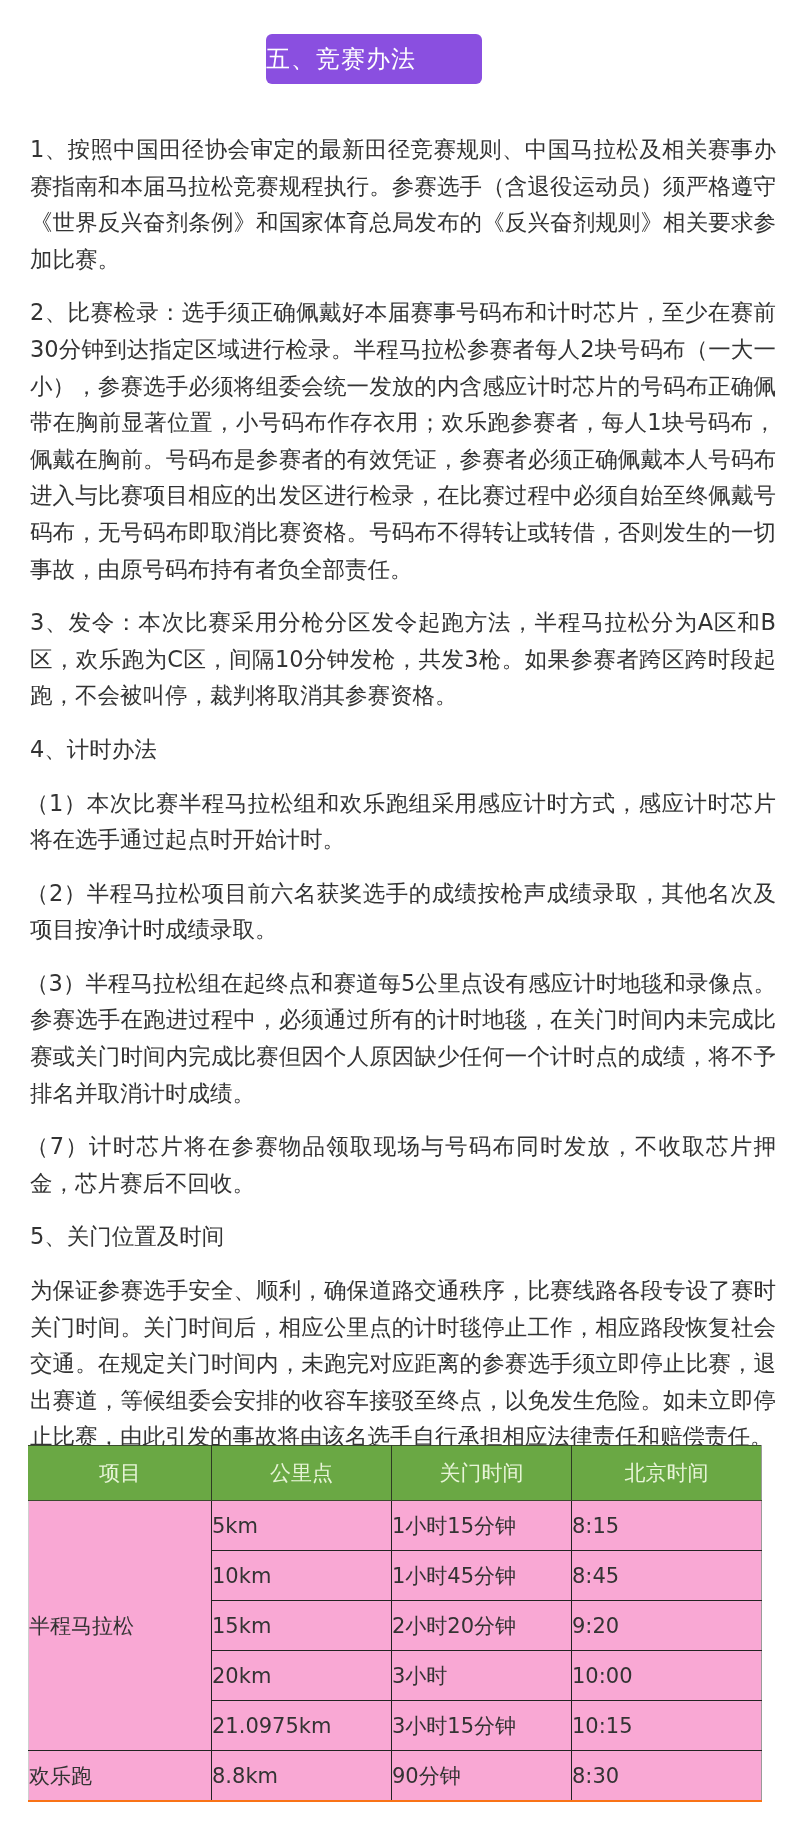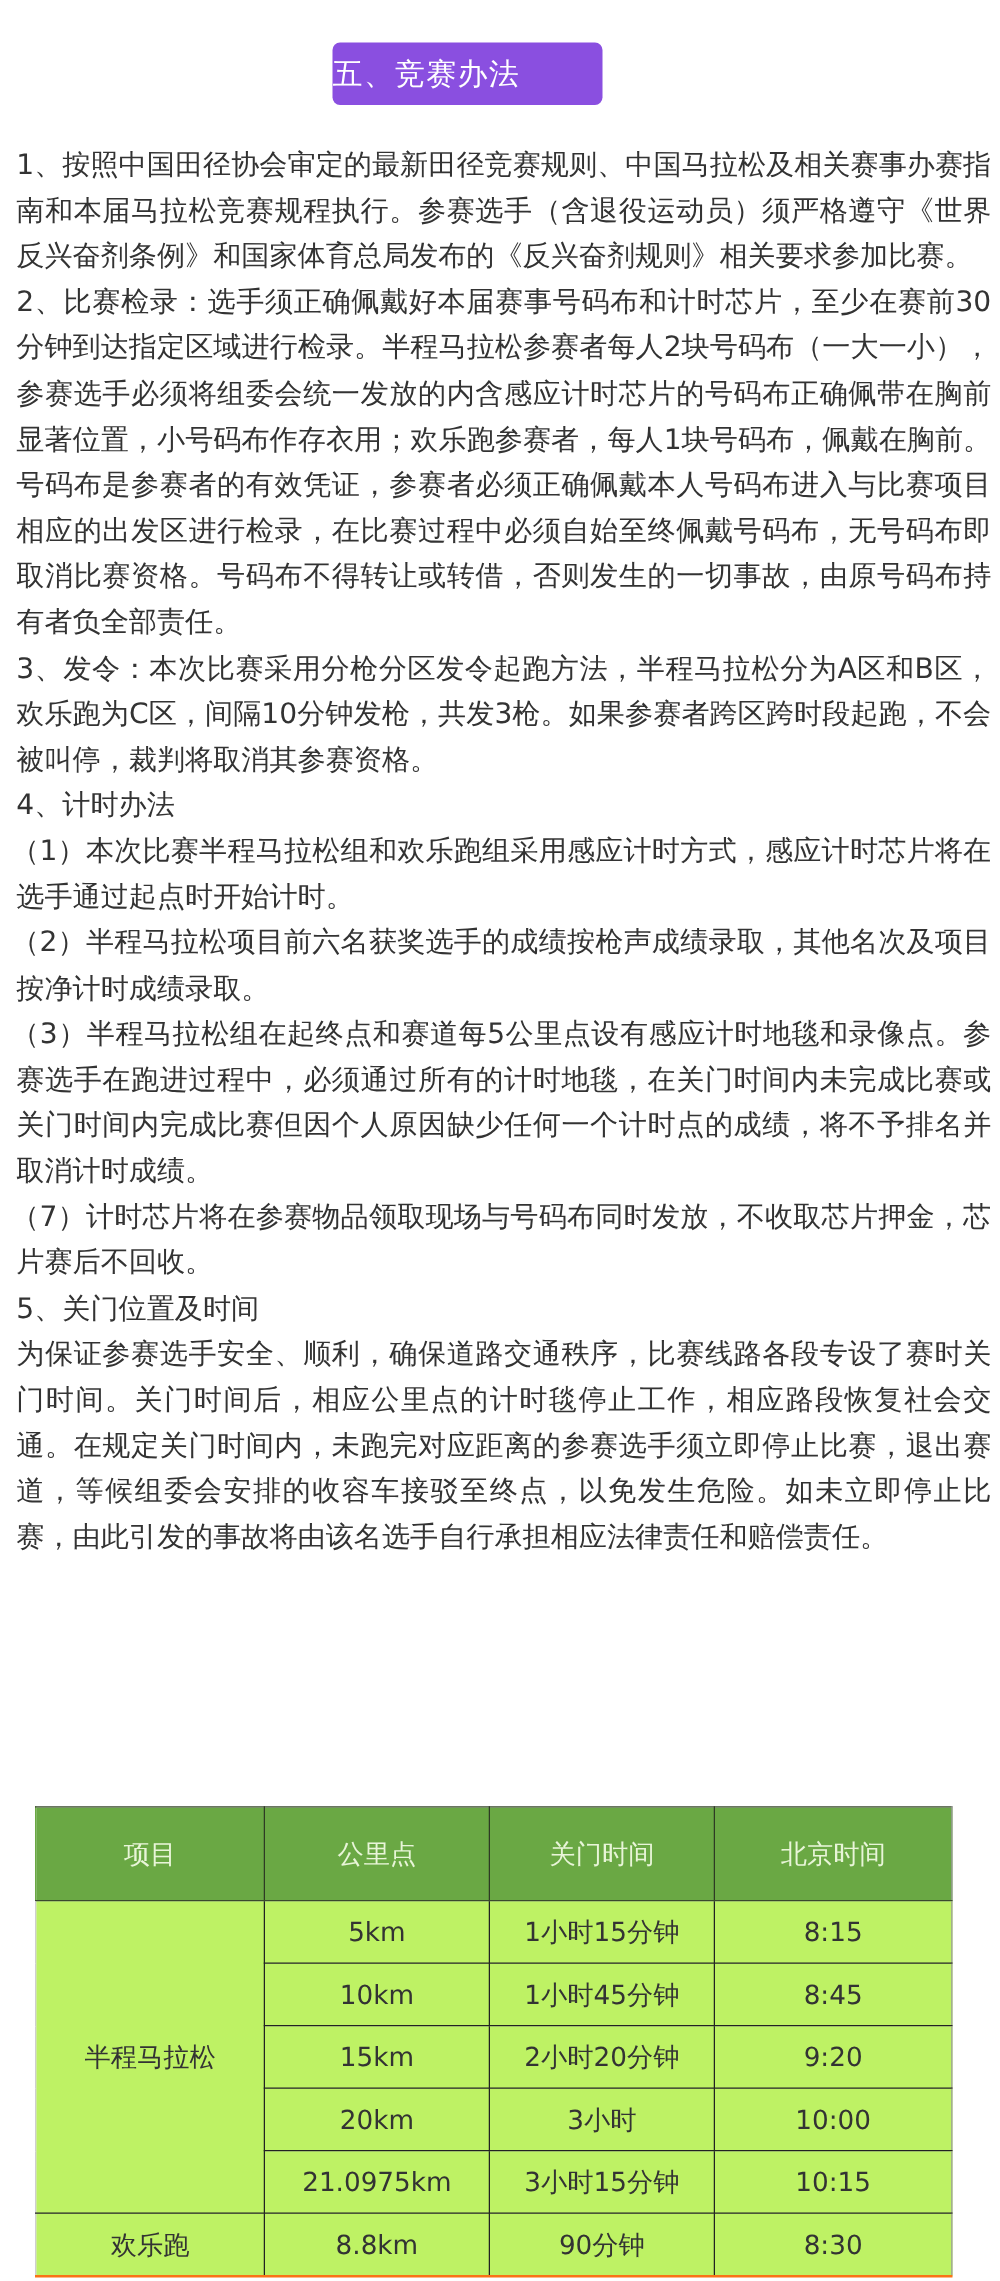--- a/index.html
+++ b/index.html
@@ -32,21 +32,21 @@
     .content {
       position: absolute;
       left: 13px;
       top: 114px;
       width: 780px;
       font-size: 22.5px;
       line-height: 36.6px;
       color: #333333;
     }
     .content p {
-      margin: 0;
+      margin: 17px;
       padding: 0;
       text-align: justify;
     }
     .content p.indent {
       text-indent: -4px;
     }
     .table-wrap {
       position: absolute;
       left: 28px;
       top: 1445px;
@@ -65,31 +65,31 @@
     col.c4 { width: 190px; }
     th {
       background: #6aa844;
       color: #e8f5d8;
       font-weight: normal;
       height: 50px;
       border-right: 1px solid #2e3b24;
       border-bottom: 1px solid #3a4a2e;
       border-top: 1px solid #3a4a2e;
       text-align: center;
-      padding: 12px;
+      padding: 2px;
       margin-left: 12px;
     }
     th:first-child { border-left: 1px solid #6aa844; }
     th:last-child { border-right: 1px solid #9a9a9a; }
     td {
       height: 49px;
       border: 1px solid #222222;
-      text-align: center;
+      text-align: left;
       padding: 0;
-      background: #bef264;
+      background: #f9a8d4;
     }
     td.first-col {
       border-left: 1px solid #cfcfcf;
     }
     td.last-col {
       border-right: 1px solid #9a9a9a;
     }
     tr.last-row td {
       border-bottom: 2px solid #f97316;
     }

